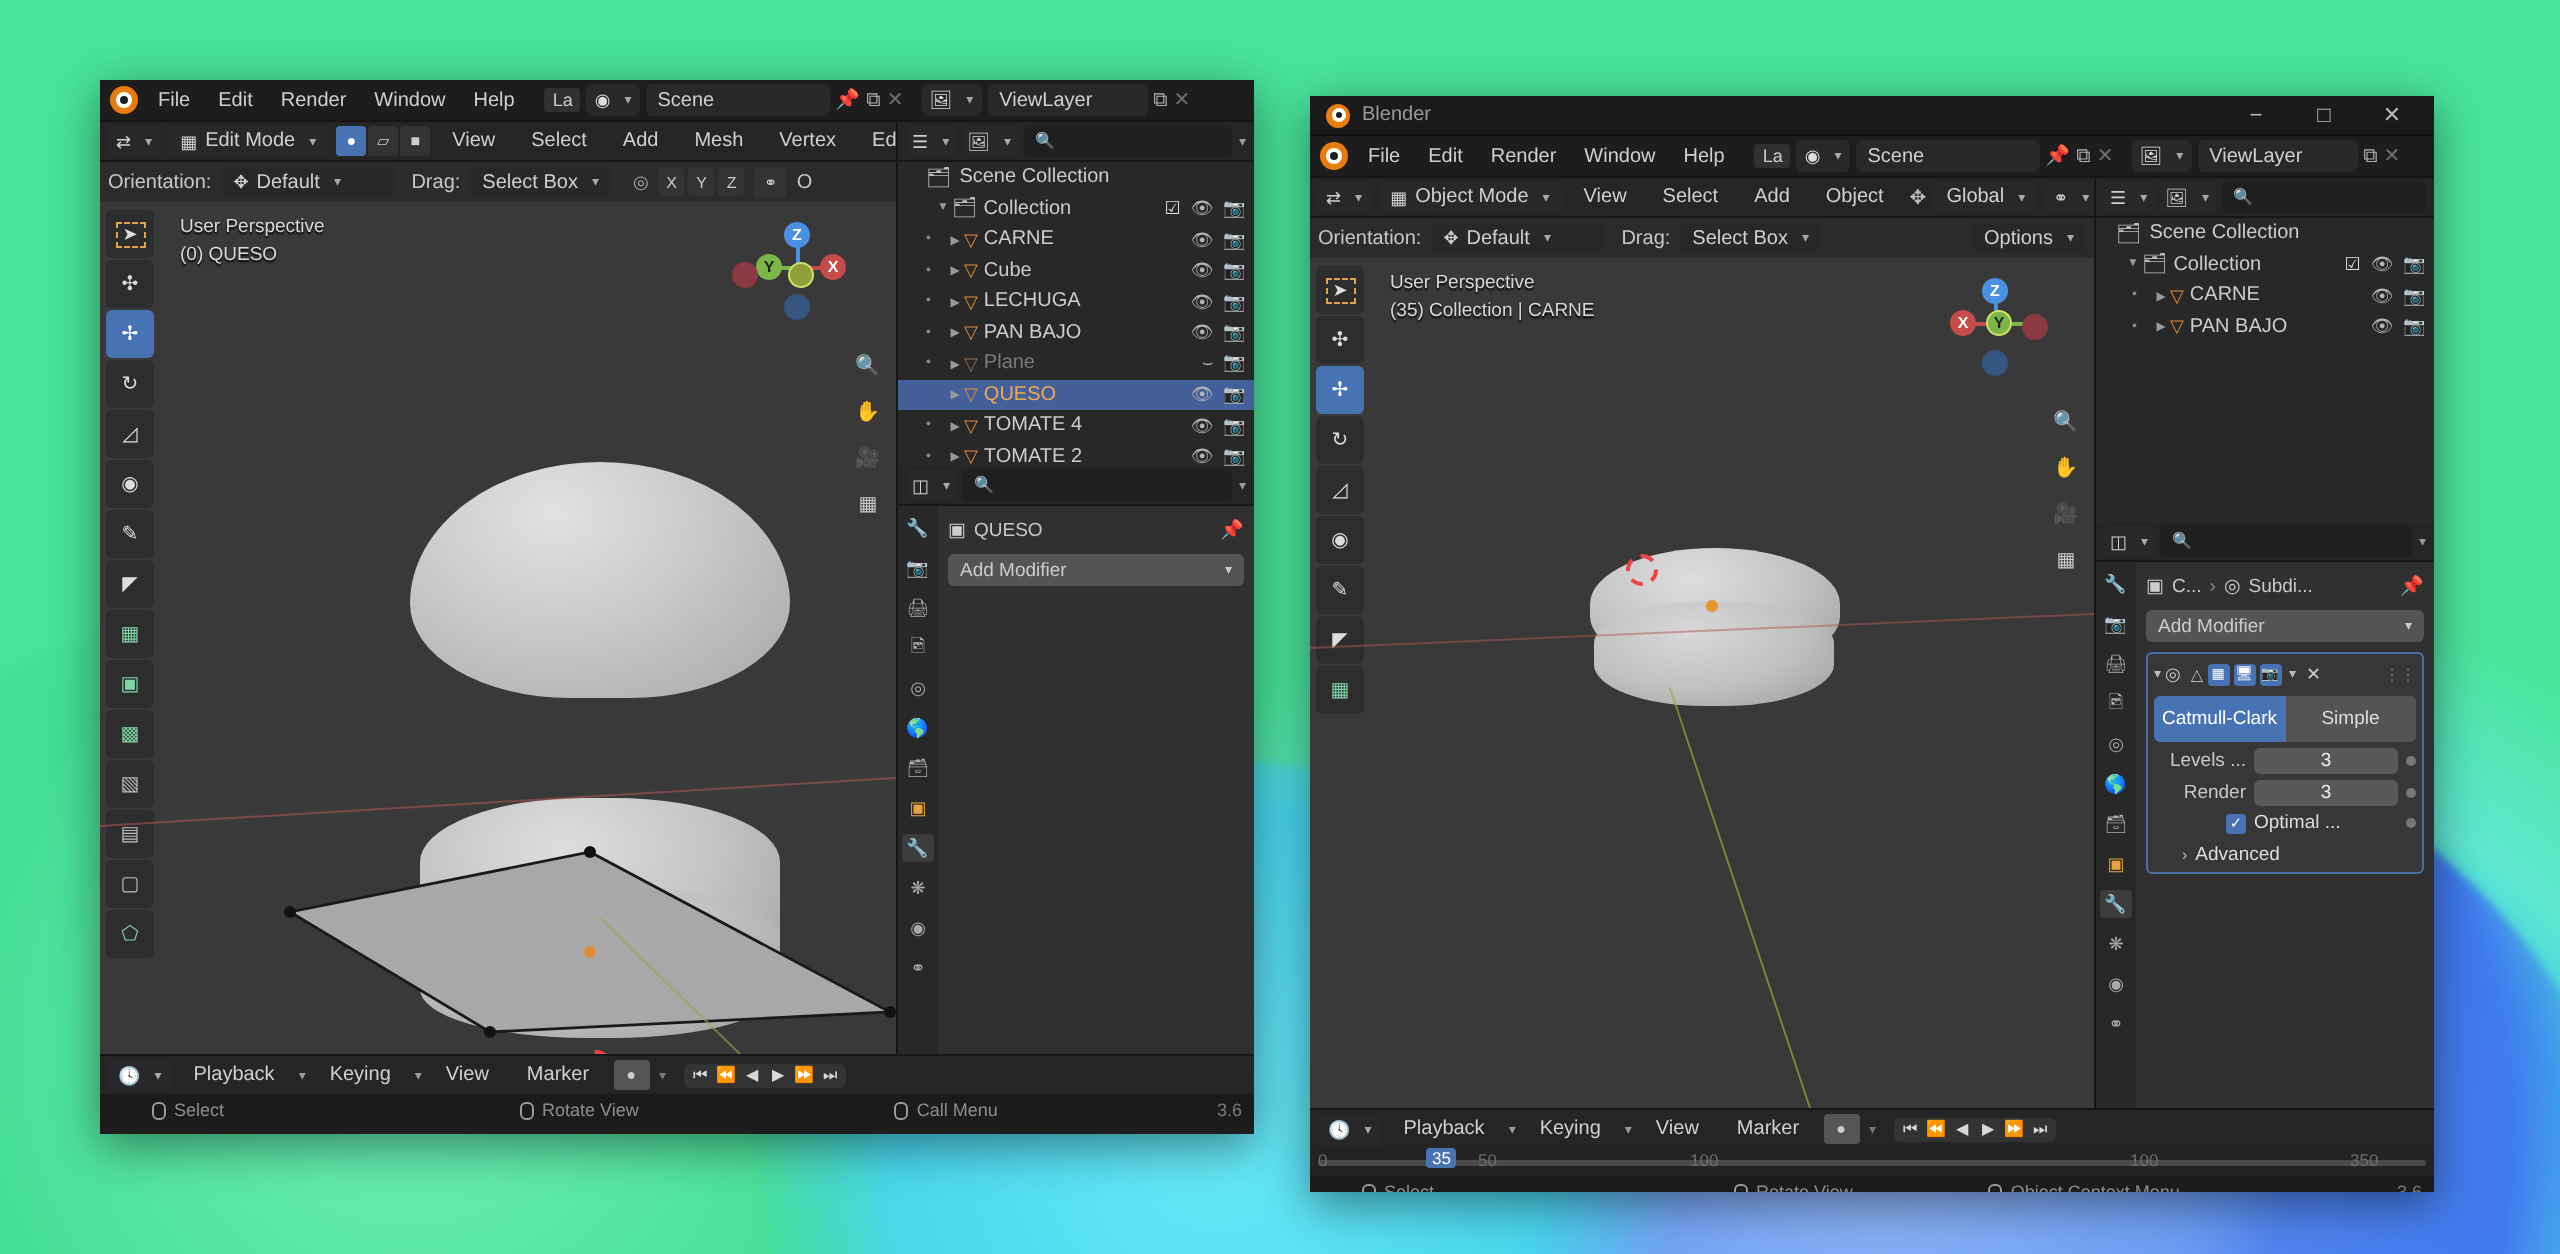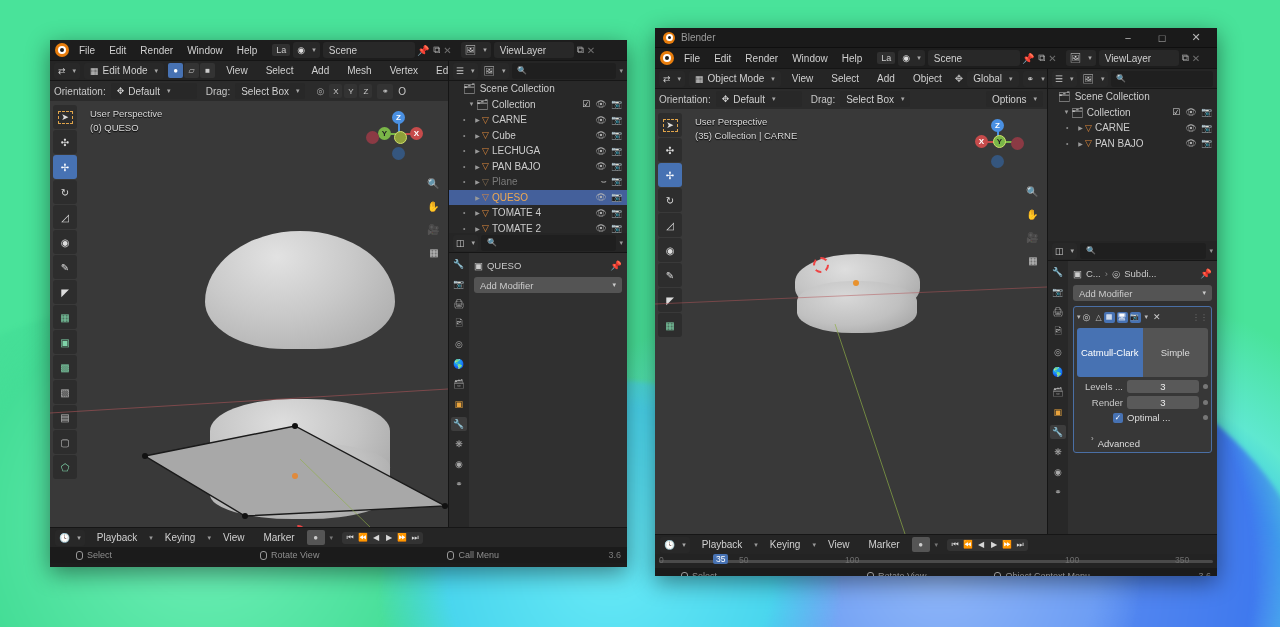--- a/index.html
+++ b/index.html
@@ -82,21 +82,21 @@
   .ptab.act { background:#3d3d3d; border-radius:2px; color:#6a9ee8; }
   .pbody { flex:1; padding:4px 5px; }
   .breadcrumb { display:flex; align-items:center; gap:4px; font-size:9.5px; color:#c8c8c8;
                 height:16px; }
   .field { background:#1f1f1f; border-radius:3px; height:16px; display:flex;
            align-items:center; padding:0 6px; font-size:9.5px; color:#ccc; }
   .modbox { border:1px solid #4a6fa5; border-radius:3px; background:#373737;
             margin-top:5px; padding:3px; }
   .modhdr { display:flex; align-items:center; gap:2px; height:14px; }
   .seg { display:flex; margin-top:4px; }
-  .seg > div { flex:1; text-align:center; font-size:9.5px; padding:19px 0;
+  .seg > div { flex:1; text-align:center; font-size:9.5px; padding:6px 0;
                background:#545454; color:#ddd; }
   .seg > div.on { background:#4772b3; color:#fff; }
   .seg > div:first-child { border-radius:3px 0 0 3px; }
   .seg > div:last-child { border-radius:0 3px 3px 0; }
   .prow { display:flex; align-items:center; gap:4px; margin-top:3px; font-size:9.5px; }
   .prow .lbl { flex:1; text-align:right; color:#c8c8c8; white-space:nowrap; overflow:hidden;}
   .prow .val { width:72px; background:#595959; border-radius:3px; text-align:center;
                color:#eee; padding:1px 0; }
   .dot { width:5px; height:5px; border-radius:50%; background:#777; }
   .cbx { width:10px; height:10px; background:#4772b3; border-radius:2px; color:#fff;
@@ -493,21 +493,21 @@
       <span>Rotate View</span>
     </div>
     <div class="st-item" style="margin-left:128px;">
       <span class="mouse"></span>
       <span>Call Menu</span>
     </div>
     <span class="ver">3.6</span>
   </div>
 </div>
 
-<div class="bwin" style="left:655px; top:28px; width:562px; height:548px;">
+<div class="bwin" style="left:655px; top:48px; width:562px; height:548px;">
 
   <div class="titlebar">
     <span style="width:12px;height:12px;border-radius:50%;background:#e87d0d;display:inline-block;margin-left:4px;position:relative;">
       <span style="position:absolute;left:2.5px;top:2.5px;width:7px;height:7px;border-radius:50%;background:#fff;"></span>
       <span style="position:absolute;left:4.5px;top:4.5px;width:3px;height:3px;border-radius:50%;background:#1a1a1a;"></span>
     </span>
     <span class="tname">Blender</span>
     <div class="wbtns">
       <div class="wbtn">−</div>
       <div class="wbtn">□</div>
@@ -770,21 +770,21 @@
               <span class="val">3</span>
               <span class="dot"></span>
             </div>
             <div class="prow" style="justify-content:flex-end;">
               <span class="cbx">✓</span>
               <span style="width:72px;color:#ddd;">Optimal ...</span>
               <span class="dot"></span>
             </div>
             <div class="prow" style="margin-top:5px;">
               <span style="font-size:8px;color:#bbb;margin-left:14px;">›</span>
-              <span style="color:#ddd;flex:1;text-align:left;margin-top:10px;">Advanced</span>
+              <span style="color:#ddd;flex:1;text-align:left;">Advanced</span>
             </div>
           </div>
         </div>
       </div>
     </div>
   </div>
 
   <div class="tline">
     <div class="pill chev" style="padding:0 4px;">
         <span style="font-size:9px;">🕓</span>

